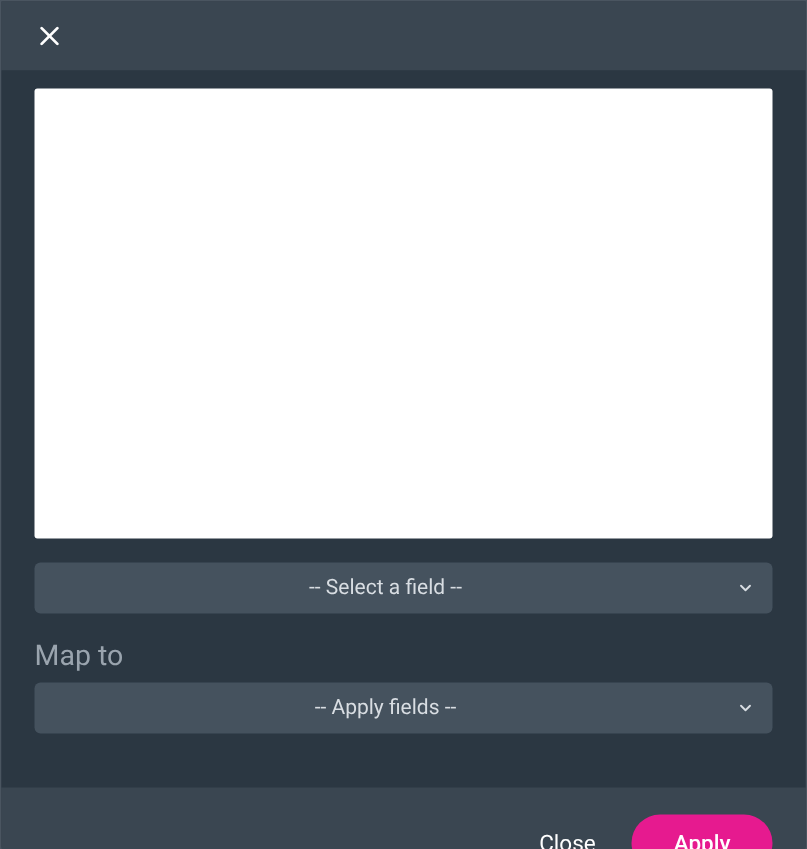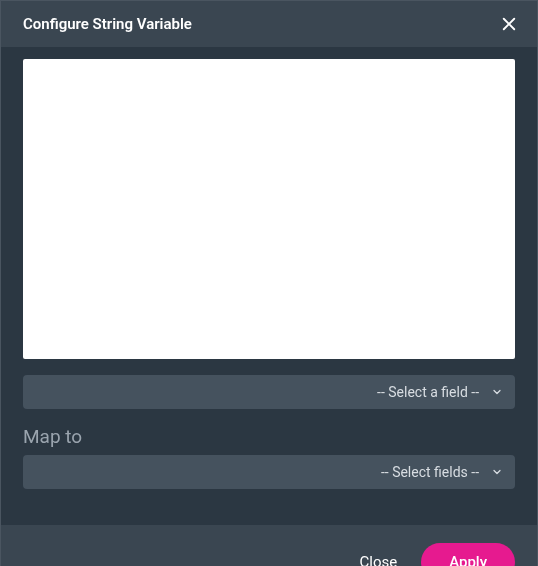--- a/index.html
+++ b/index.html
@@ -69,21 +69,21 @@
       width: 100%;
       background: #45525e;
       border: none;
       border-radius: 4px;
       padding: 9px 36px 9px 12px;
       color: #d8dde2;
       font-size: 14px;
       cursor: pointer;
       appearance: none;
       font-family: inherit;
-      text-align: right;
+      text-align: center;
     }
     .chevron {
       position: absolute;
       right: 12px;
       top: 50%;
       transform: translateY(-50%);
       pointer-events: none;
     }
     .chevron svg {
       width: 12px;
@@ -124,21 +124,20 @@
       padding: 10px 28px;
       border-radius: 20px;
     }
   </style>
 </head>
 <body>
 
 <div class="dialog">
 
   <div class="dialog-header">
-    <div class="dialog-title">Configure String Variable</div>
     <div class="close-icon">
       <svg viewBox="0 0 24 24" fill="none" stroke="#ffffff" stroke-width="2.5" stroke-linecap="round">
         <line x1="5" y1="5" x2="19" y2="19"></line>
         <line x1="19" y1="5" x2="5" y2="19"></line>
       </svg>
     </div>
   </div>
 
   <div class="dialog-body">
 
@@ -149,21 +148,21 @@
       <span class="chevron">
         <svg viewBox="0 0 24 24" fill="none" stroke="#d8dde2" stroke-width="2.5" stroke-linecap="round" stroke-linejoin="round">
           <polyline points="6 9 12 15 18 9"></polyline>
         </svg>
       </span>
     </div>
 
     <label class="field-label">Map to</label>
 
     <div class="select-wrapper">
-      <button class="select-field">-- Select fields --</button>
+      <button class="select-field">-- Apply fields --</button>
       <span class="chevron">
         <svg viewBox="0 0 24 24" fill="none" stroke="#d8dde2" stroke-width="2.5" stroke-linecap="round" stroke-linejoin="round">
           <polyline points="6 9 12 15 18 9"></polyline>
         </svg>
       </span>
     </div>
 
   </div>
 
   <div class="dialog-footer">

